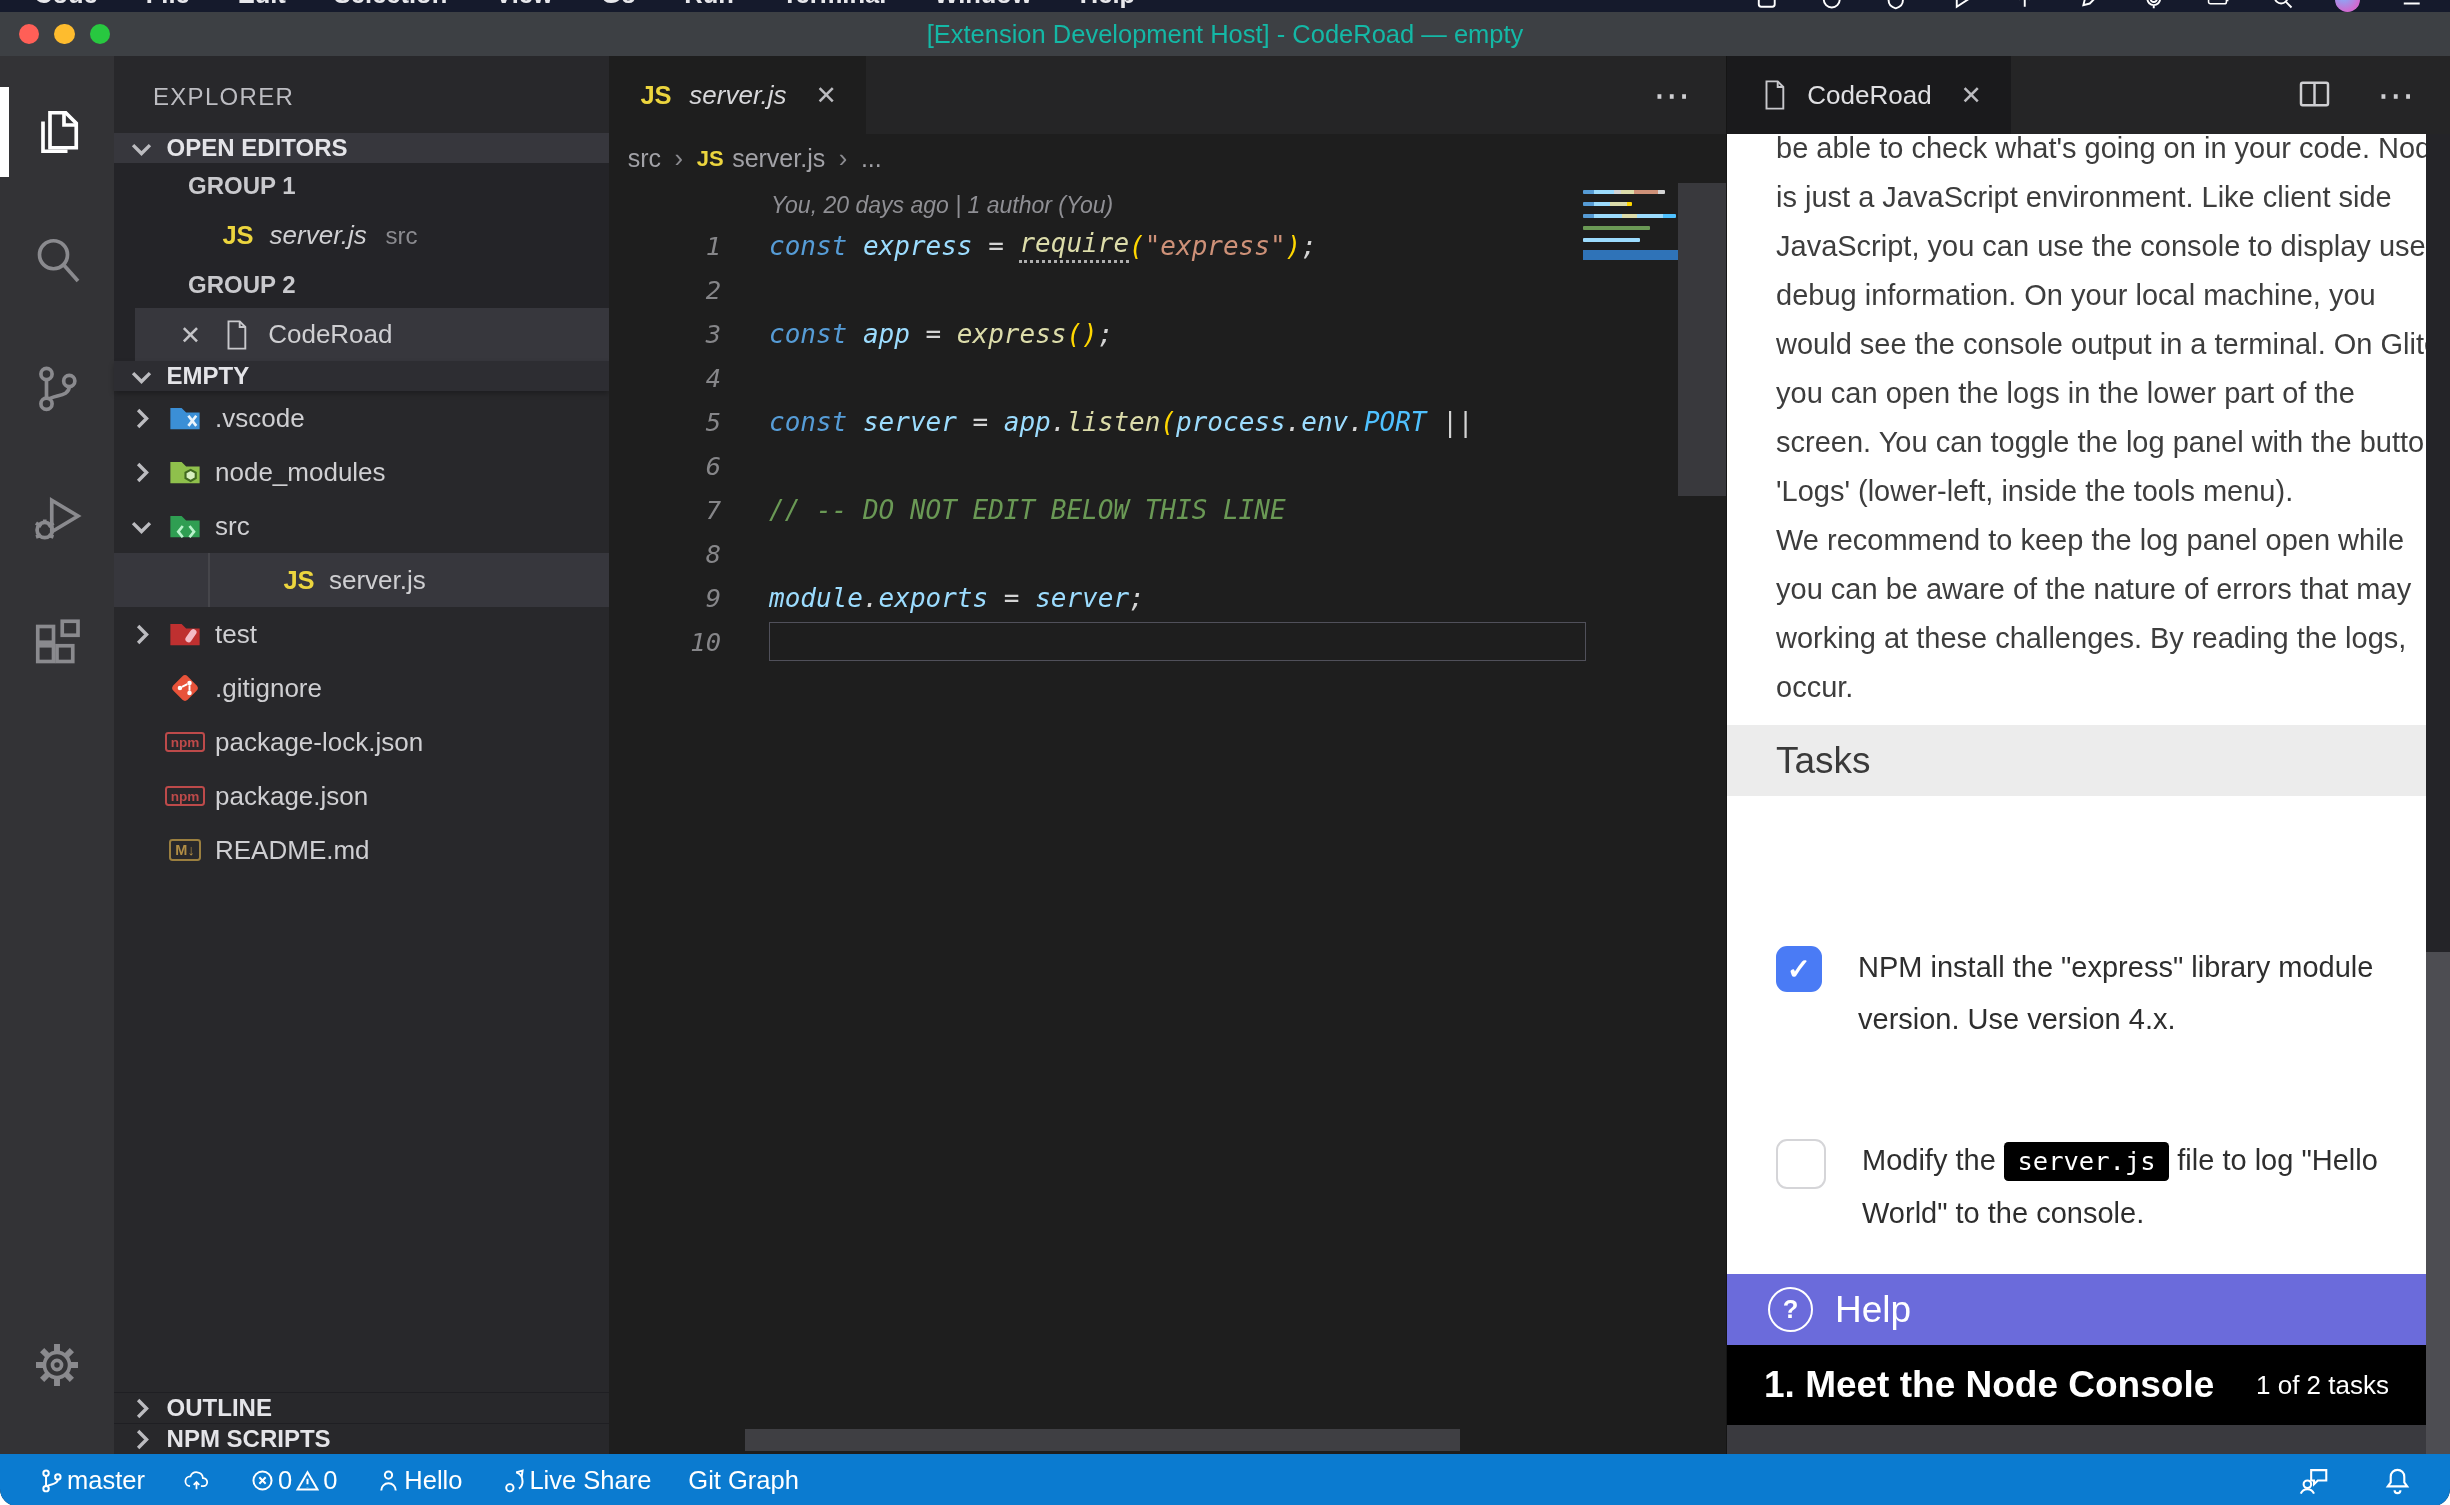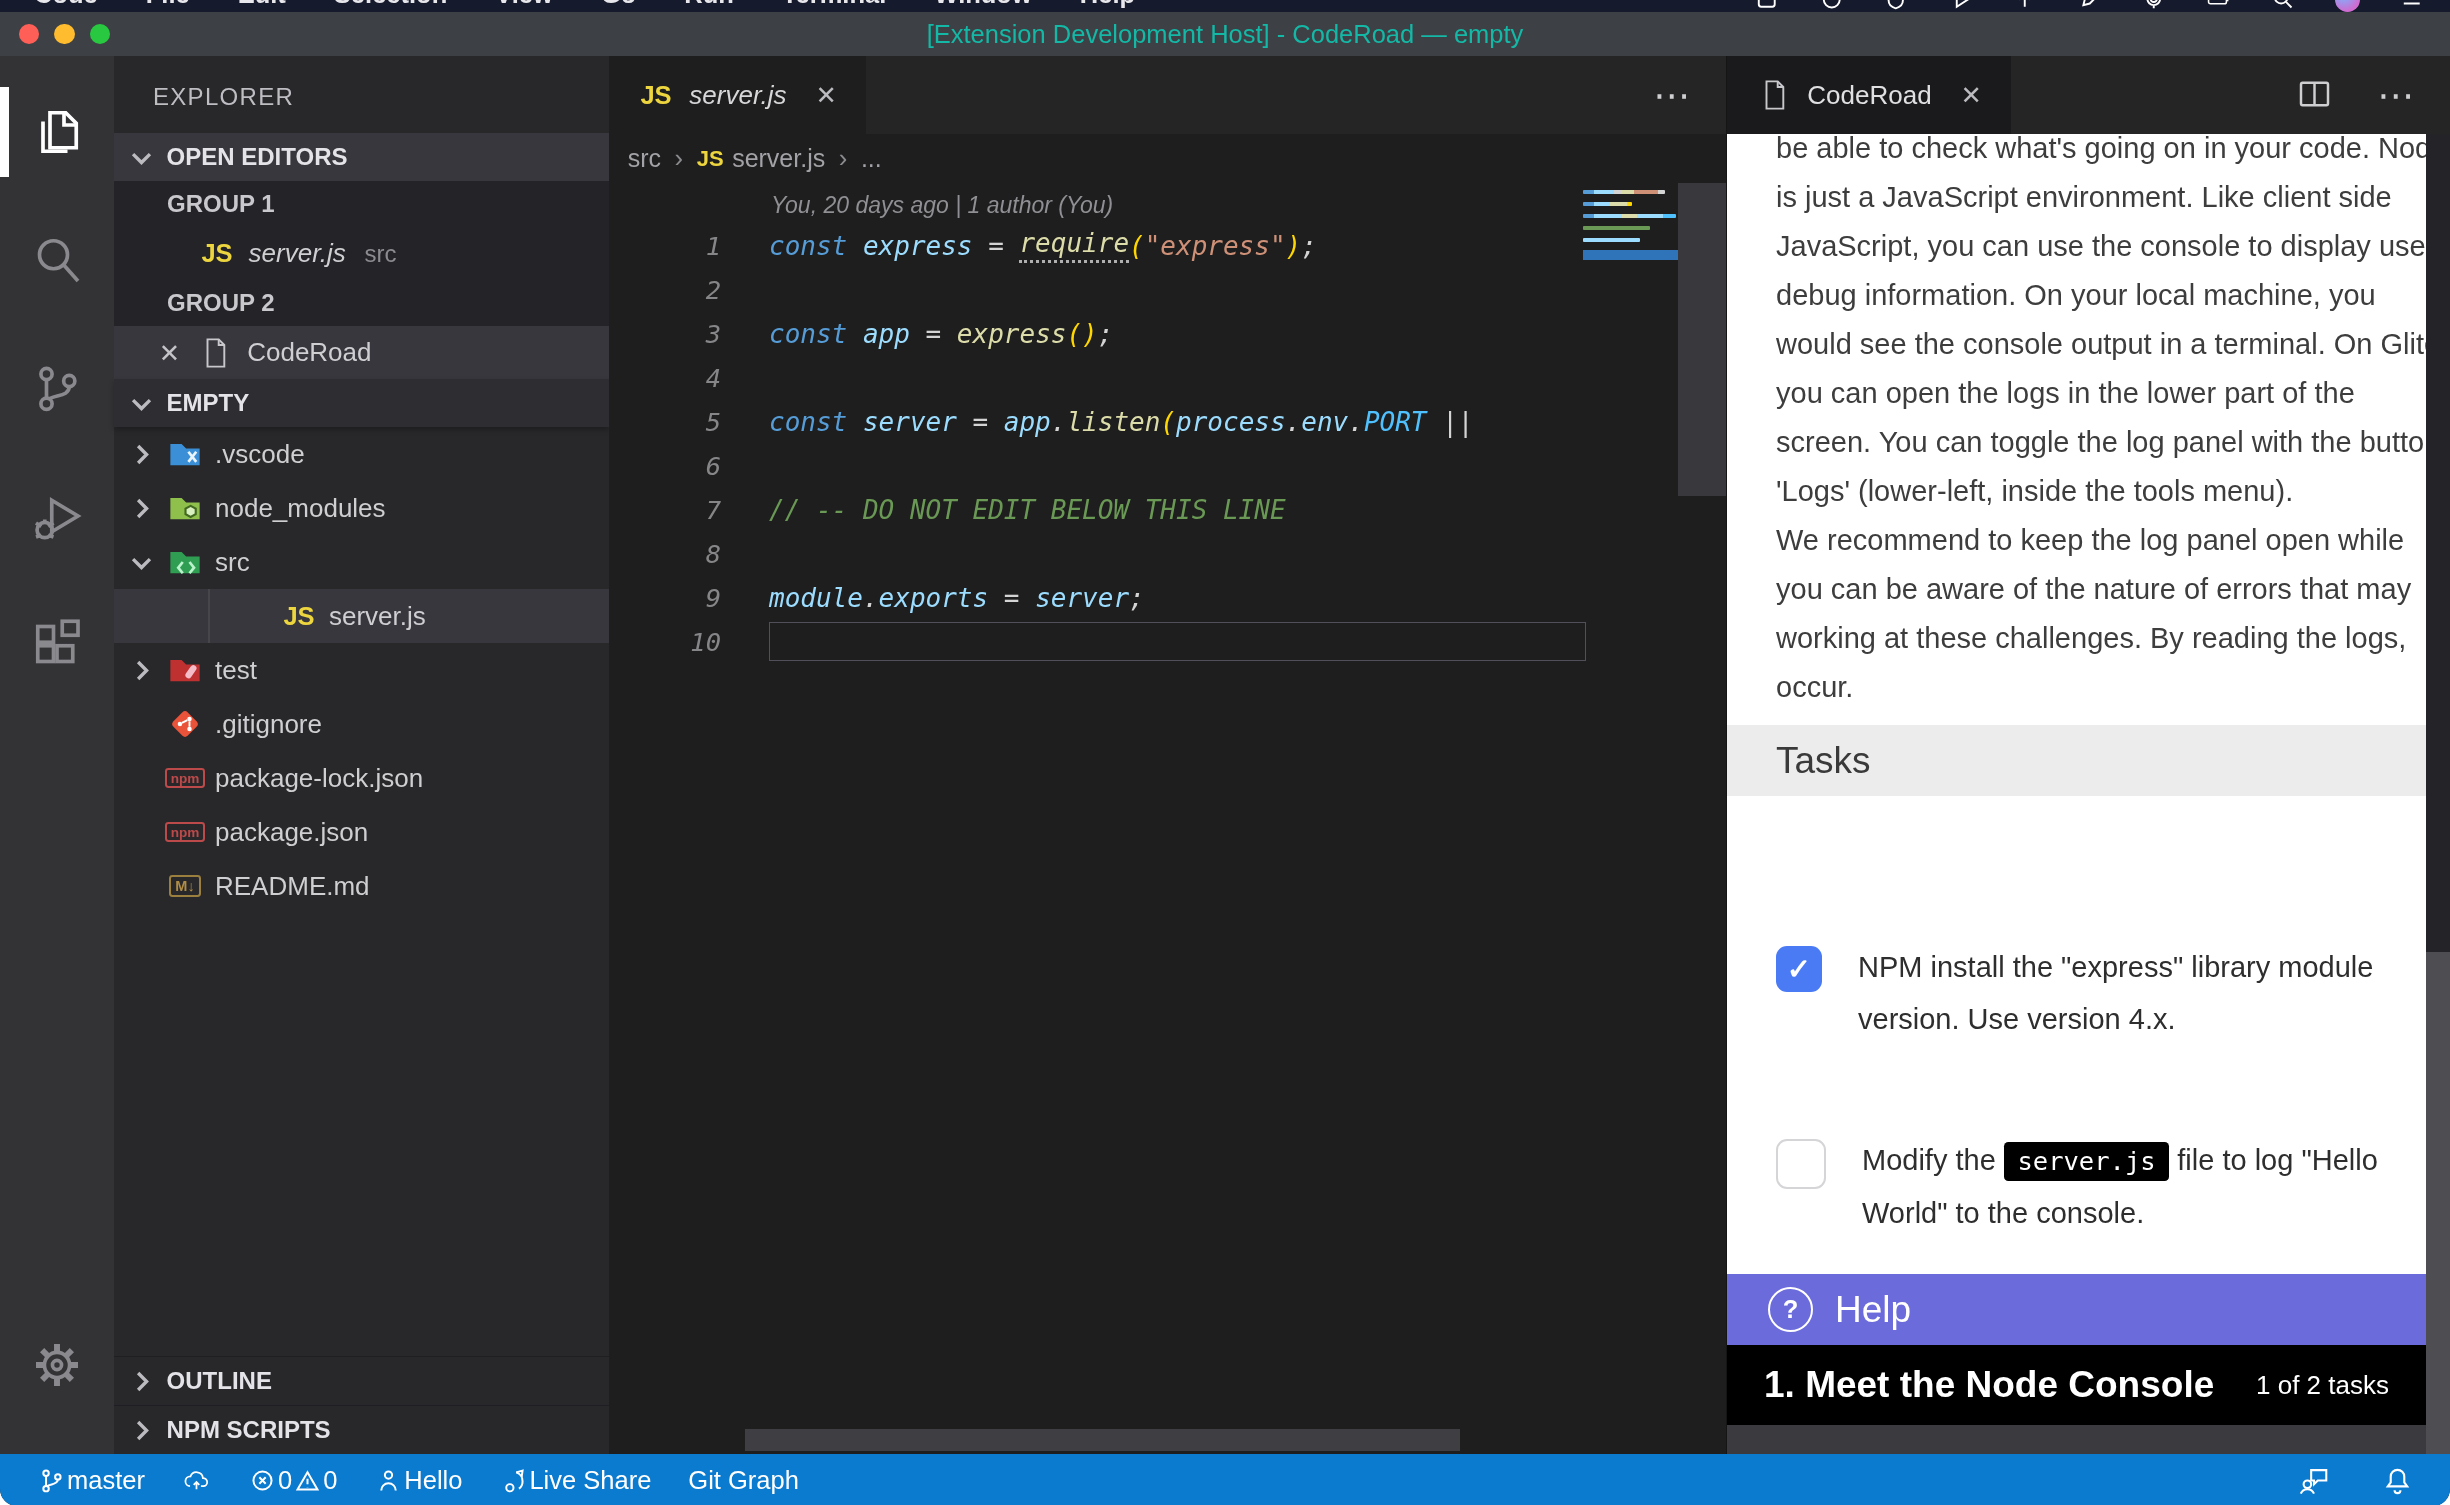--- a/index.html
+++ b/index.html
@@ -23,26 +23,26 @@
   
   .activitybar{width:114px;background:#333336;flex:none;display:flex;flex-direction:column;align-items:center;padding-top:12px;}
   .ab-item{width:114px;height:128px;display:flex;align-items:center;justify-content:center;color:#8a8a8e;position:relative;flex:none;}
   .ab-item svg{width:56px;height:56px;stroke:currentColor;fill:none;stroke-width:2.1;}
   .ab-item.active{color:#fff;}
   .ab-item.active::before{content:"";position:absolute;left:0;top:18.7px;width:8.5px;height:90px;background:#fff;}
   .ab-gear{margin-top:auto;margin-bottom:25.5px;}
   
   .sidebar{width:495px;background:#28282b;flex:none;display:flex;flex-direction:column;color:#cfcfd2;min-height:0;}
   .sb-title{padding:27px 0 22px 39px;font-size:24px;letter-spacing:1.3px;color:#bdbdc2;}
-  .sb-sec-header{height:48px;display:flex;align-items:center;gap:12px;padding-left:13.6px;
+  .sb-sec-header{height:30px;display:flex;align-items:center;gap:12px;padding-left:13.6px;
                  font-weight:700;font-size:24px;color:#e4e4e8;background:#37373d;flex:none;}
   .sb-sec-header.empty-h{background:#2d2d32;box-shadow:0 2.6px 5.1px rgba(0,0,0,.25);}
   .chev{width:27px;height:27px;flex:none;display:inline-flex;}
   .chev svg{width:27px;height:27px;stroke:#bcbcc0;fill:none;stroke-width:2;}
-  .oe-list{background:#242428;}
+  .oe-list{background:#242428;padding-left:21px;}
   .group-label{height:46px;display:flex;align-items:center;padding-left:53px;font-weight:700;font-size:24px;color:#c9c9cd;}
   .oe-row{height:53px;display:flex;align-items:center;gap:13.6px;padding-left:85px;font-size:26px;}
   .oe-row.sel{background:#37373d;padding-left:41px;}
   .oe-close{color:#c4c4c8;font-size:25.5px;width:29px;text-align:center;}
   .oe-detail{color:#8b8b90;font-size:24px;margin-left:5.1px;}
   .italic{font-style:italic;}
   .tree{flex:none;}
   .t-row{height:54px;display:flex;align-items:center;gap:12px;padding-left:53px;font-size:26px;position:relative;}
   .t-row.sel{background:#37373d;}
   .t-row .chev{margin-left:-39px;}

